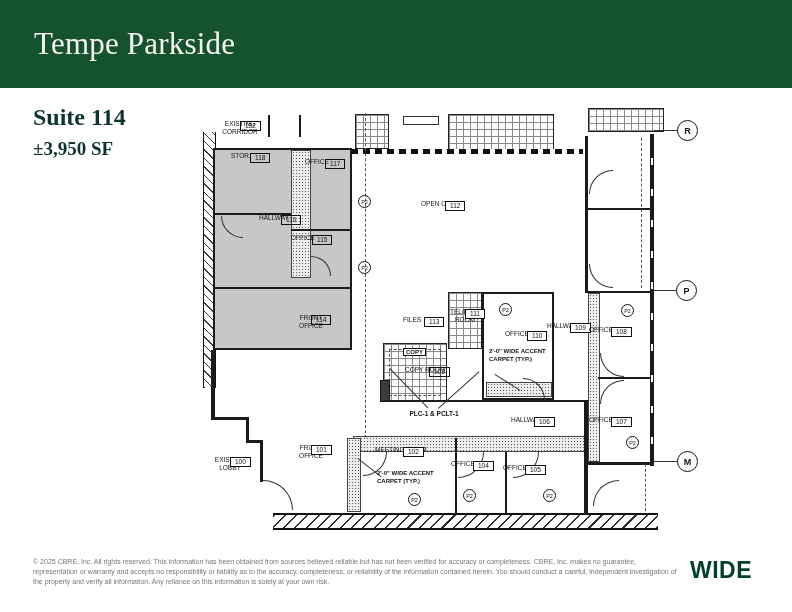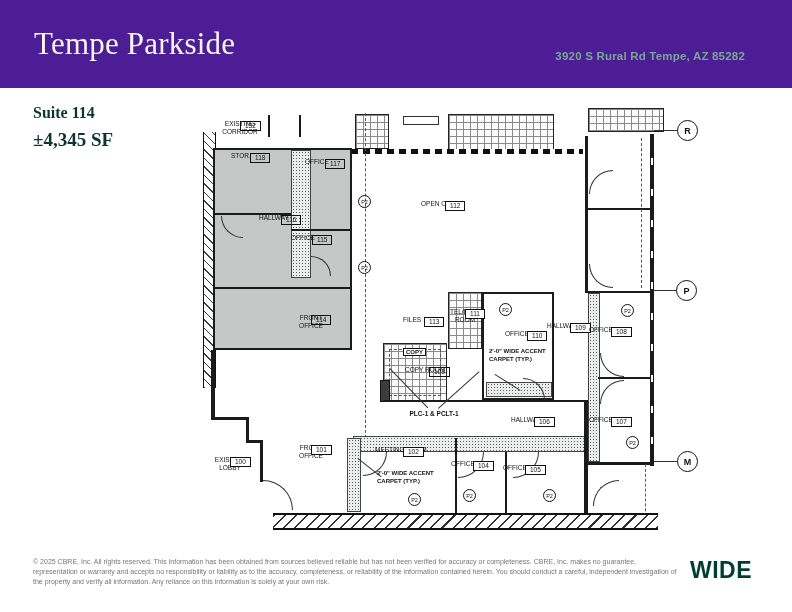--- a/index.html
+++ b/index.html
@@ -1,29 +1,29 @@
 <!DOCTYPE html>
 <html><head>
 <meta charset="utf-8">
 <style>
   * { margin:0; padding:0; box-sizing:border-box; }
   html,body { width:792px; height:612px; }
   body { font-family:"Liberation Sans", sans-serif; background:#ffffff; position:relative; overflow:hidden; }
 
   
-  .header { position:absolute; left:0; top:0; width:792px; height:88px; background:#4c1d95; }
+  .header { position:absolute; left:0; top:0; width:792px; height:88px; background:#14532d; }
   .header-title { position:absolute; left:34px; top:26px; color:#f7f5ef;
     font-family:"Liberation Serif","DejaVu Serif",serif; font-size:31px; font-weight:500; letter-spacing:.2px; }
   .header-address { position:absolute; right:47px; top:50px; color:#78a796;
     font-size:11.5px; font-weight:bold; letter-spacing:.2px; }
 
   
   .suite-block { position:absolute; left:33px; top:104px; color:#0c3531;
     font-family:"Liberation Serif","DejaVu Serif",serif; }
-  .suite-name { font-size:16px; font-weight:bold; }
+  .suite-name { font-size:24px; font-weight:bold; }
   .suite-size { font-size:19px; font-weight:bold; margin-top:7px; }
 
   
   .plan { position:absolute; left:193px; top:106px; width:560px; height:448px; }
   .plan * { position:absolute; }
 
   .wall { background:#1b1b1b; }
   .grayroom { background:#c5c8c7; border:2px solid #1b1b1b; }
   .stipple { border:1px solid #444; background-color:#eceeed;
     background-image:radial-gradient(#5c5c5c .6px, transparent .7px); background-size:3px 3px; }
@@ -57,26 +57,25 @@
   .disclaimer { position:absolute; left:33px; top:557px; width:648px;
     font-size:7px; line-height:1.4; color:#767676; }
   .cbre-logo { position:absolute; left:690px; top:557px; color:#003f2d;
     font-size:23px; font-weight:800; letter-spacing:.5px; font-family:"Liberation Sans",sans-serif; }
 </style>
 </head>
 <body>
 
 <div class="header">
   <div class="header-title">Tempe Parkside</div>
-  <div class="header-address">3920 S Rural Rd Tempe, AZ 85282</div>
 </div>
 
 <div class="suite-block">
   <div class="suite-name">Suite 114</div>
-  <div class="suite-size">±4,345 SF</div>
+  <div class="suite-size">±3,950 SF</div>
 </div>
 
 <div class="plan">
 
   <div class="hatch-v" style="left:10px;top:26px;width:13px;height:256px"></div>
   <div class="wall" style="left:75px;top:9px;width:1.5px;height:22px"></div>
   <div class="wall" style="left:106px;top:9px;width:1.5px;height:22px"></div>
 
   <div class="gridpat" style="left:162px;top:8px;width:34px;height:35px"></div>
   <div class="gridpat" style="left:255px;top:8px;width:106px;height:36px"></div>

